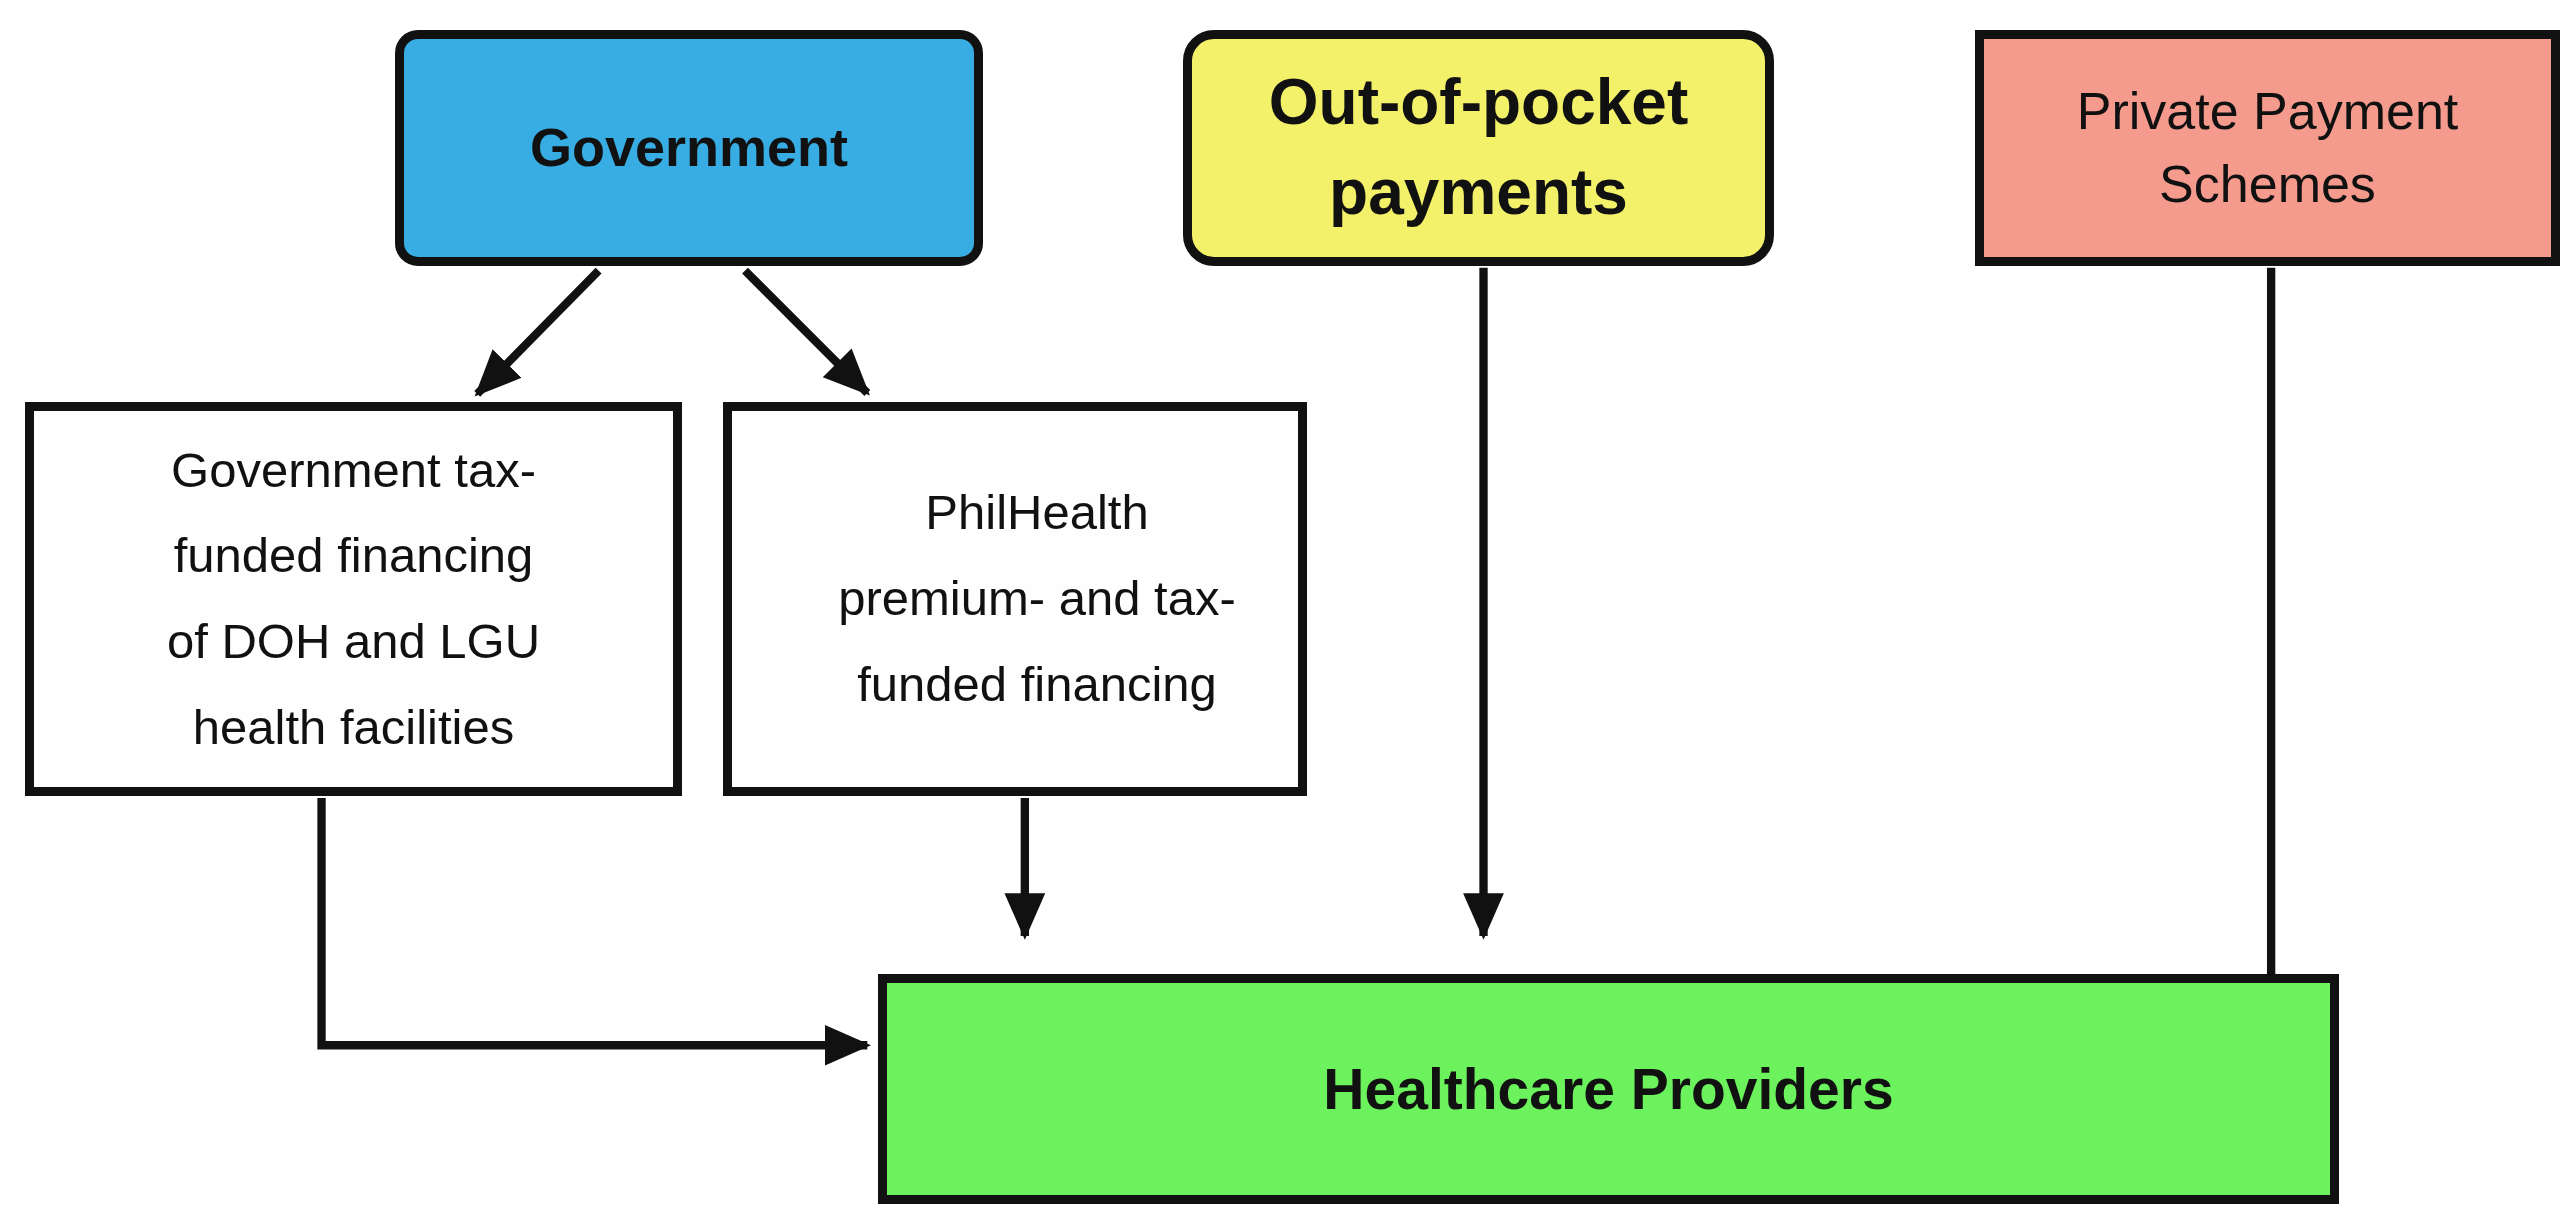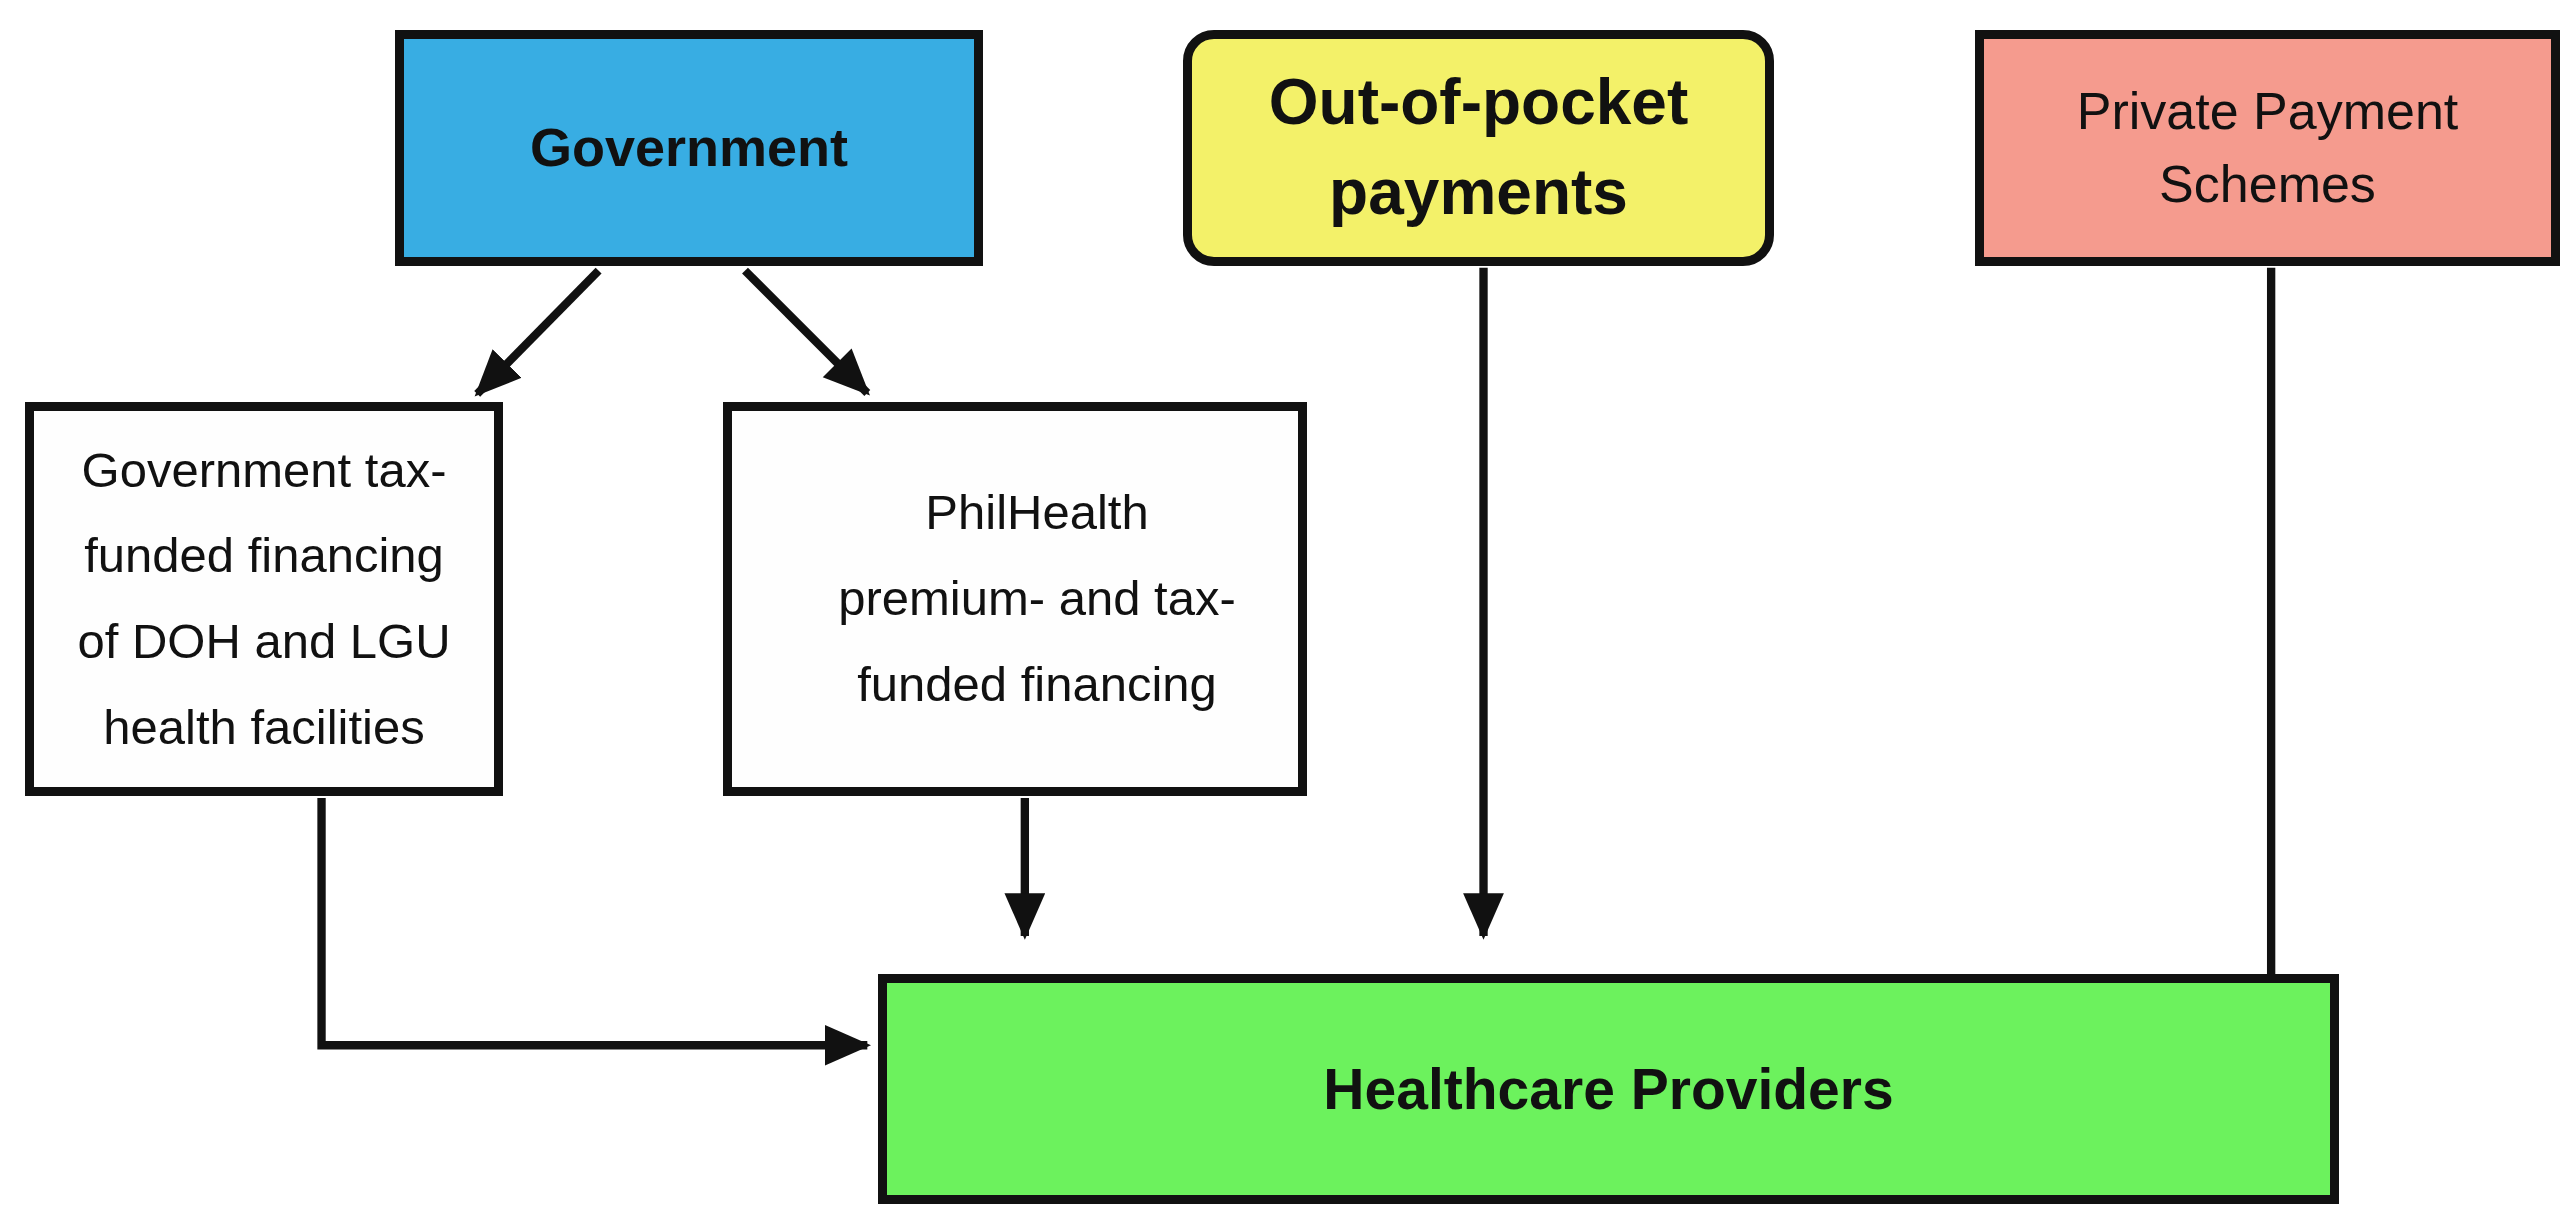--- a/index.html
+++ b/index.html
@@ -39,33 +39,33 @@
     color: #111111;
   }
   .node-label {
     white-space: pre-line;
     display: block;
     width: 100%;
   }
   
   .node-government {
     left: 395px; top: 30px; width: 588px; height: 236px;
-    font-size: 54px; font-weight: 700; line-height: 1.4;
+    font-size: 54px; font-weight: 700; line-height: 1.4; border-radius: 23px;
   }
   .node-oop {
     left: 1183px; top: 30px; width: 591px; height: 236px;
     font-size: 64px; font-weight: 700; line-height: 1.4; border-radius: 31px;
   }
   .node-private {
     left: 1975px; top: 30px; width: 585px; height: 236px;
     font-size: 52px; font-weight: 400; line-height: 1.4;
   }
   
   .node-govtax {
-    left: 25px; top: 402px; width: 478px; height: 394px;
+    left: 25px; top: 402px; width: 657px; height: 394px;
     font-size: 49px; font-weight: 400; line-height: 1.75;
   }
   .node-philhealth {
     left: 723px; top: 402px; width: 584px; height: 394px;
     font-size: 49px; font-weight: 400; line-height: 1.75; padding-left: 44px;
   }
   
   .node-providers {
     left: 878px; top: 974px; width: 1461px; height: 230px;
     font-size: 57px; font-weight: 700; line-height: 1.3;

